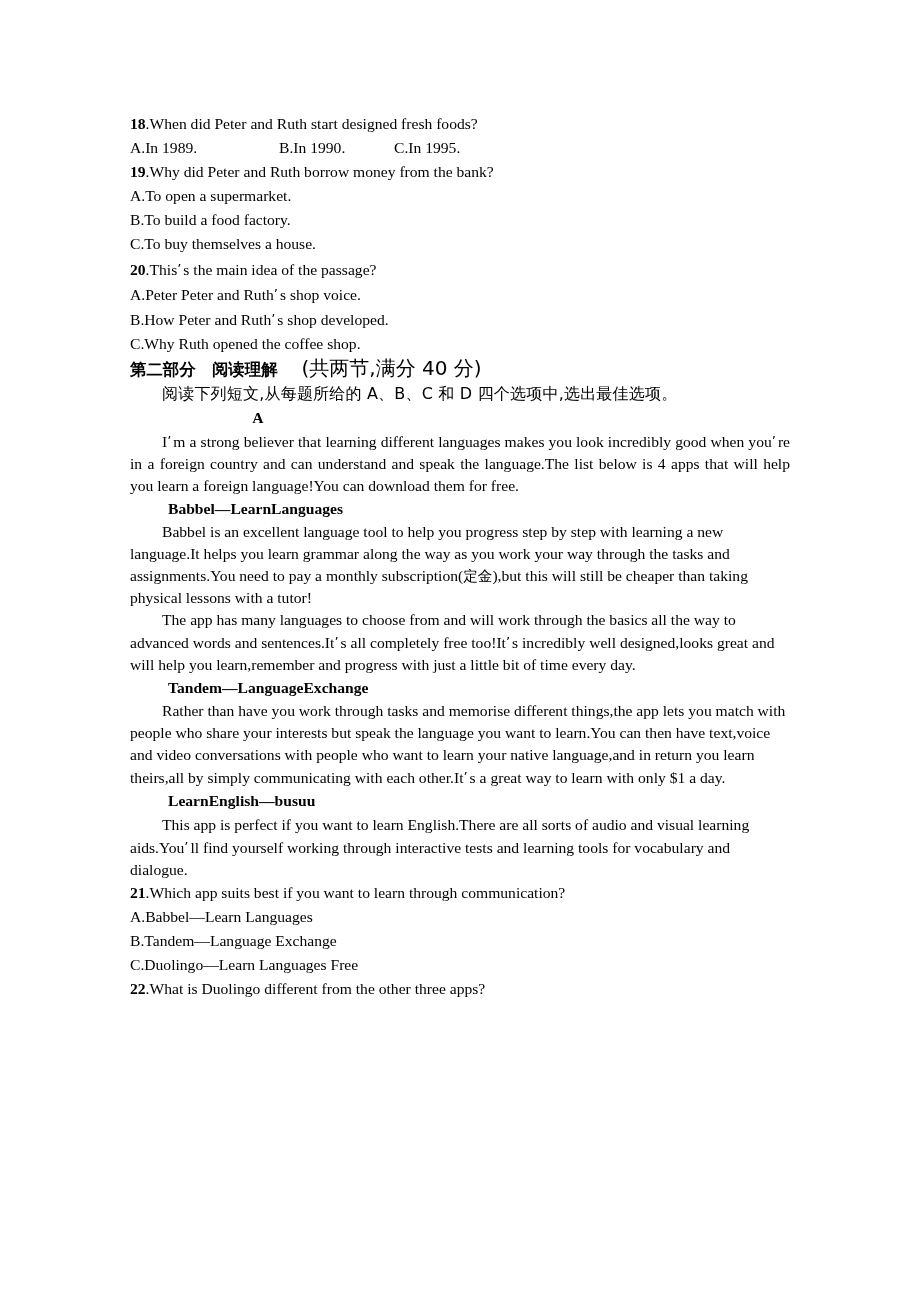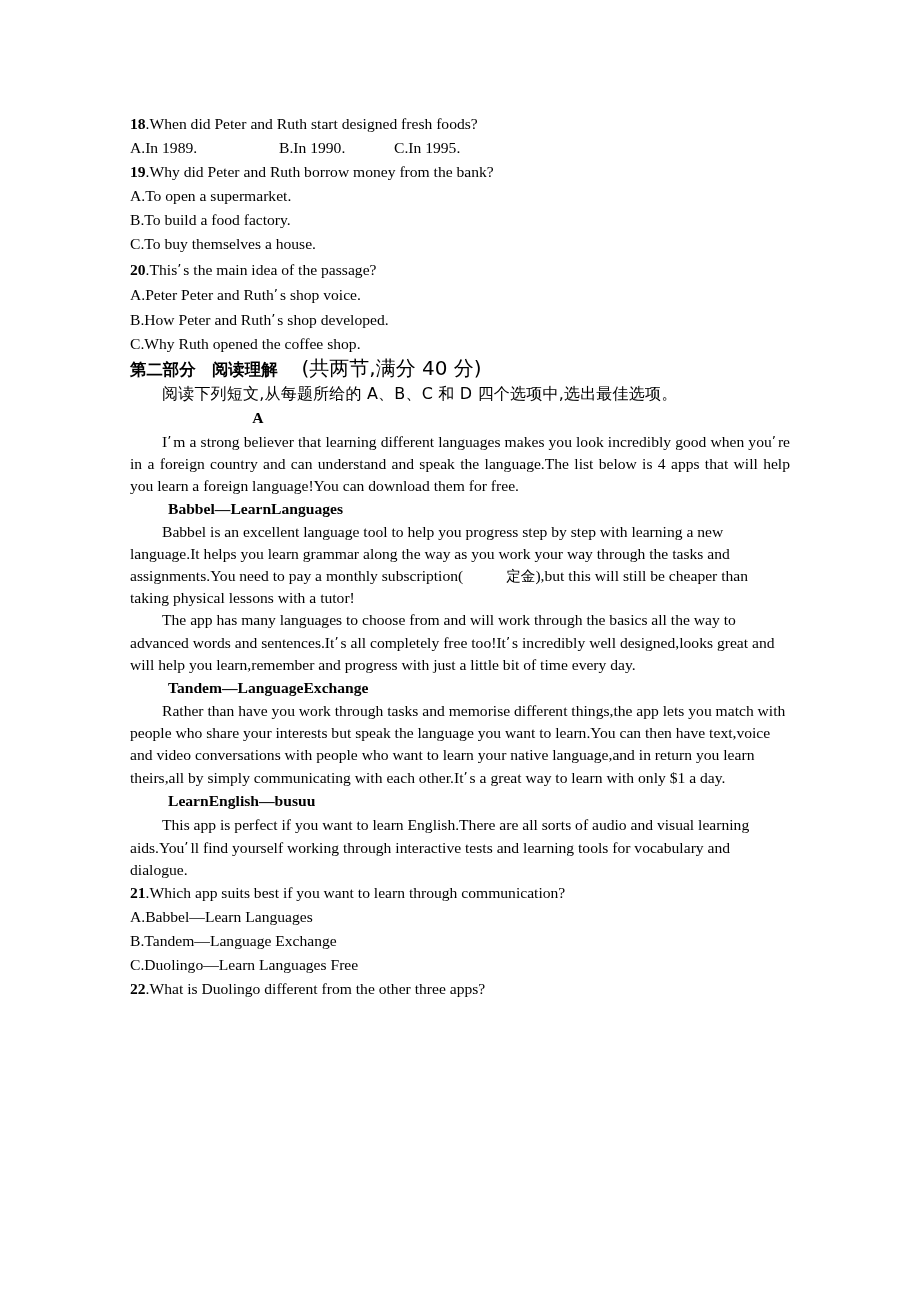--- a/index.html
+++ b/index.html
@@ -52,21 +52,20 @@
   .cn-instr{
     font-family:"DejaVu Sans","Liberation Sans",sans-serif;
     font-size:16px;
     line-height:24.1px;
     text-indent:32px;
     letter-spacing:.2px;
   }
   .cn-inline{
     font-family:"DejaVu Sans","Liberation Sans",sans-serif;
     font-size:14.6px;
-    margin-left:43px;
   }
 
   .center-label{
     text-align:center;
     font-weight:bold;
     line-height:24.1px;
     width:660px;
     padding-right:0;
   }
   .center-label span{position:relative;left:-202px;}

